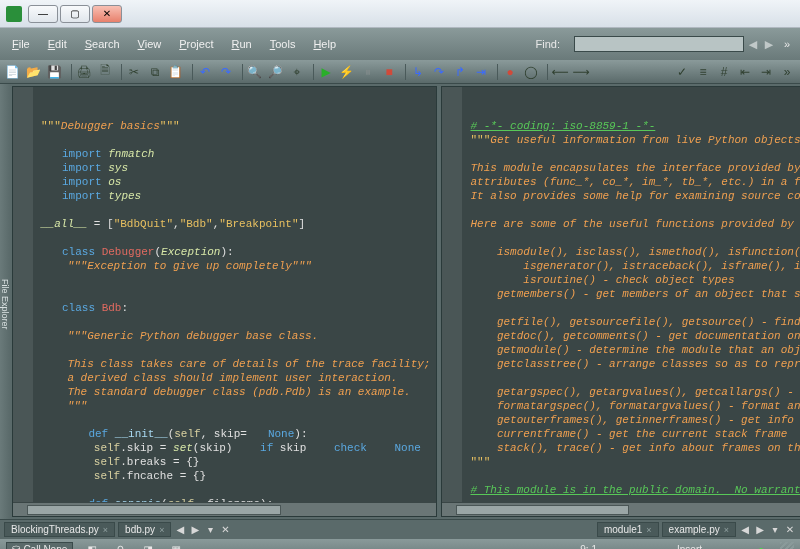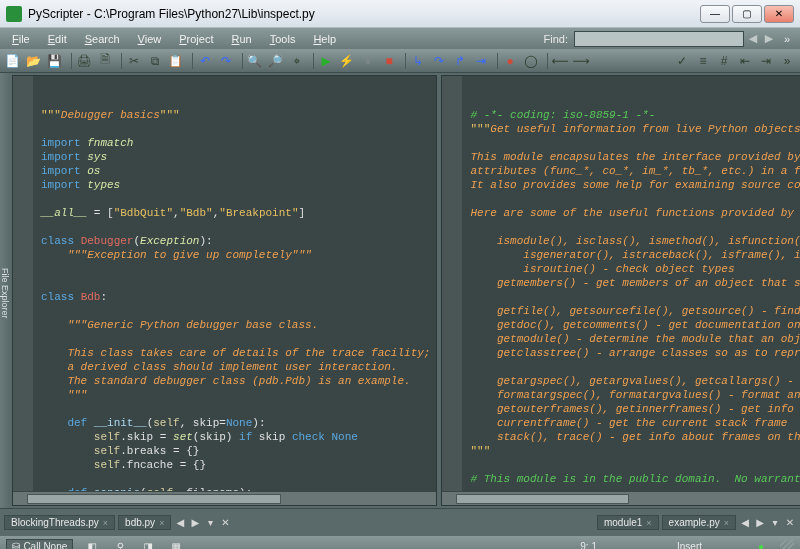--- a/index.html
+++ b/index.html
@@ -3,25 +3,25 @@
 <meta charset="utf-8">
 <style>
 * { margin: 0; padding: 0; box-sizing: border-box; }
 body { font-family: "Segoe UI", Tahoma, sans-serif; font-size: 11px; background: #5a6a6a; width: 800px; height: 549px; overflow: hidden; }
 .titlebar { height: 28px; background: linear-gradient(#f0f4f8, #d8e0e8); border-bottom: 1px solid #b0b8c0; display: flex; align-items: center; padding: 0 6px; }
 .titlebar .app-icon { width: 16px; height: 16px; background: #2a8f3a; border-radius: 2px; margin-right: 6px; }
 .titlebar .title-text { flex: 1; color: #000; font-size: 12px; }
 .win-ctrls { display: flex; gap: 2px; }
 .win-ctrls button { width: 30px; height: 18px; border: 1px solid #8a9098; background: linear-gradient(#f8fafc,#e0e6ec); border-radius: 3px; font-size: 10px; cursor: pointer; }
 .win-ctrls .close { background: linear-gradient(#f8c0b4,#e8806c); }
-.menubar { height: 21px; background: linear-gradient(#8a9a9a,#6a7a7a); display: flex; align-items: center; padding: 0 4px; gap: 2px; color: #f0f0f0; }
+.menubar { height: 32px; background: linear-gradient(#8a9a9a,#6a7a7a); display: flex; align-items: center; padding: 0 4px; gap: 2px; color: #f0f0f0; }
 .menubar .menu-item { padding: 2px 8px; cursor: pointer; }
 .menubar .menu-item u { text-decoration: underline; }
 .menubar .spacer { flex: 1; }
-.menubar .find-label { margin-right: 4px; color:#e8e8e8;}
+.menubar .find-label { margin-right: 12px; color:#e8e8e8;}
 .menubar input { width: 170px; height: 16px; border: 1px solid #3a4a4a; background: #b8c4c4; font-size: 11px; padding: 0 3px; }
 .menubar .search-nav { width: 14px; text-align:center; cursor: pointer; color: #c0c8c8; }
 .menubar .more { width: 18px; text-align:center; cursor:pointer; color:#e8e8e8; }
 .toolbar { height: 24px; background: linear-gradient(#8a9a9a,#5a6a6a); border-bottom: 1px solid #3a4a4a; display: flex; align-items: center; padding: 0 4px; gap: 3px; }
 .tb { width: 18px; height: 18px; display: flex; align-items:center; justify-content:center; font-size: 12px; cursor: pointer; color: #304030; }
 .tb.sep { width: 5px; border-right: 1px solid #4a5a5a; height: 16px; cursor: default; }
 .tb.green { color: #2aaF2a; }
 .tb.blue { color: #3a6aff; }
 .tb.red { color: #d04a3a; }
 .tb.yellow { color: #d8b83a; }
@@ -29,45 +29,44 @@
 .workspace { display: flex; height: calc(549px - 28px - 20px - 24px - 22px - 20px); }
 .side-rail { width: 22px; background: linear-gradient(90deg,#6a7a7a,#5a6a6a); display:flex; flex-direction:column; align-items:center; gap:6px; padding-top:6px; color:#d8e0e0; font-size:9px; writing-mode: vertical-rl; }
 .side-rail span { cursor:pointer; }
 .editor-area { flex:1; display:flex; }
 .pane { flex:1; display:flex; flex-direction:column; border: 1px solid #2a3a3a; margin: 2px; background:#3a4646; }
 .code { flex:1; background:#3a4646; color:#e0e0e0; font-family: Consolas,"Courier New",monospace; font-size:11px; line-height:14px; padding:4px 6px; overflow:hidden; white-space:pre; position:relative; }
 .gutter { position:absolute; left:0; top:0; bottom:0; width:20px; background:#4a5656; }
 .code .content { margin-left:22px; }
 .scrollbar-h { height:14px; background:#6a7676; border-top:1px solid #3a4646; display:flex; align-items:center; }
 .scrollbar-h .thumb { height:10px; background:#9aa6a6; border:1px solid #4a5656; margin-left:14px; width:60%; }
-.c-kw { color:#5aa8e0; }
+.c-kw { color:#5aa8e0;margin-left:21px; }
 .c-str { color:#e8c060; }
 .c-name { color:#d8e8a8;font-style:italic; }
 .c-ex { color:#e06a60; }
 .c-doc { color:#f0a050;font-style:italic; }
-.c-cmt { color:#58c858; font-style:italic; }
+.c-cmt { color:#58c858; font-style:italic;text-decoration:underline; }
 .c-self { color:#d8d0a0; }
 .c-def { color:#a8d8f0; }
-.tabs-row { height: 28px; background:#5a6a6a; display:flex; align-items:center; padding: 0 4px; gap:4px; border-top:1px solid #3a4a4a; }
+.tabs-row { height: 20px; background:#5a6a6a; display:flex; align-items:center; padding: 0 4px; gap:4px; border-top:1px solid #3a4a4a; }
 .tab-group { display:flex; gap:3px; align-items:center; }
 .file-tab { display:flex; align-items:center; gap:4px; background:#4a5a5a; border:1px solid #3a4a4a; padding:1px 6px; font-size:10px; color:#e8e8e8; cursor:pointer; }
 .file-tab .close-x { font-size:9px; color:#90a0a0; }
 .tab-icon { width:12px; height:12px; display:inline-flex; align-items:center; justify-content:center; font-size:10px; color:#d8d8d8; cursor:pointer; }
 .statusbar { height:20px; background:linear-gradient(#8a9a9a,#6a7a7a); display:flex; align-items:center; padding:0 6px; gap:10px; color:#e8e8e8; font-size:10px; }
 .status-btn { display:flex; align-items:center; gap:3px; background:#5a6a6a; border:1px solid #3a4a4a; padding:1px 5px; cursor:pointer; }
 .status-mini { width:18px; height:14px; display:flex; align-items:center; justify-content:center; font-size:10px; cursor:pointer; }
 .spacer-f { flex:1; }
 .resize-grip { width:14px; height:14px; background:repeating-linear-gradient(135deg,#8a9a9a 0 2px,transparent 2px 4px); }
 </style>
 </head>
 <body>
 
 <div class="titlebar">
   <div class="app-icon"></div>
-  <div class="title-text">PyScripter - C:\Program Files\Python27\Lib\inspect.py</div>
   <div class="win-ctrls">
     <button>—</button>
     <button>▢</button>
     <button class="close">✕</button>
   </div>
 </div>
 
 <div class="menubar">
   <span class="menu-item"><u>F</u>ile</span>
   <span class="menu-item"><u>E</u>dit</span>

